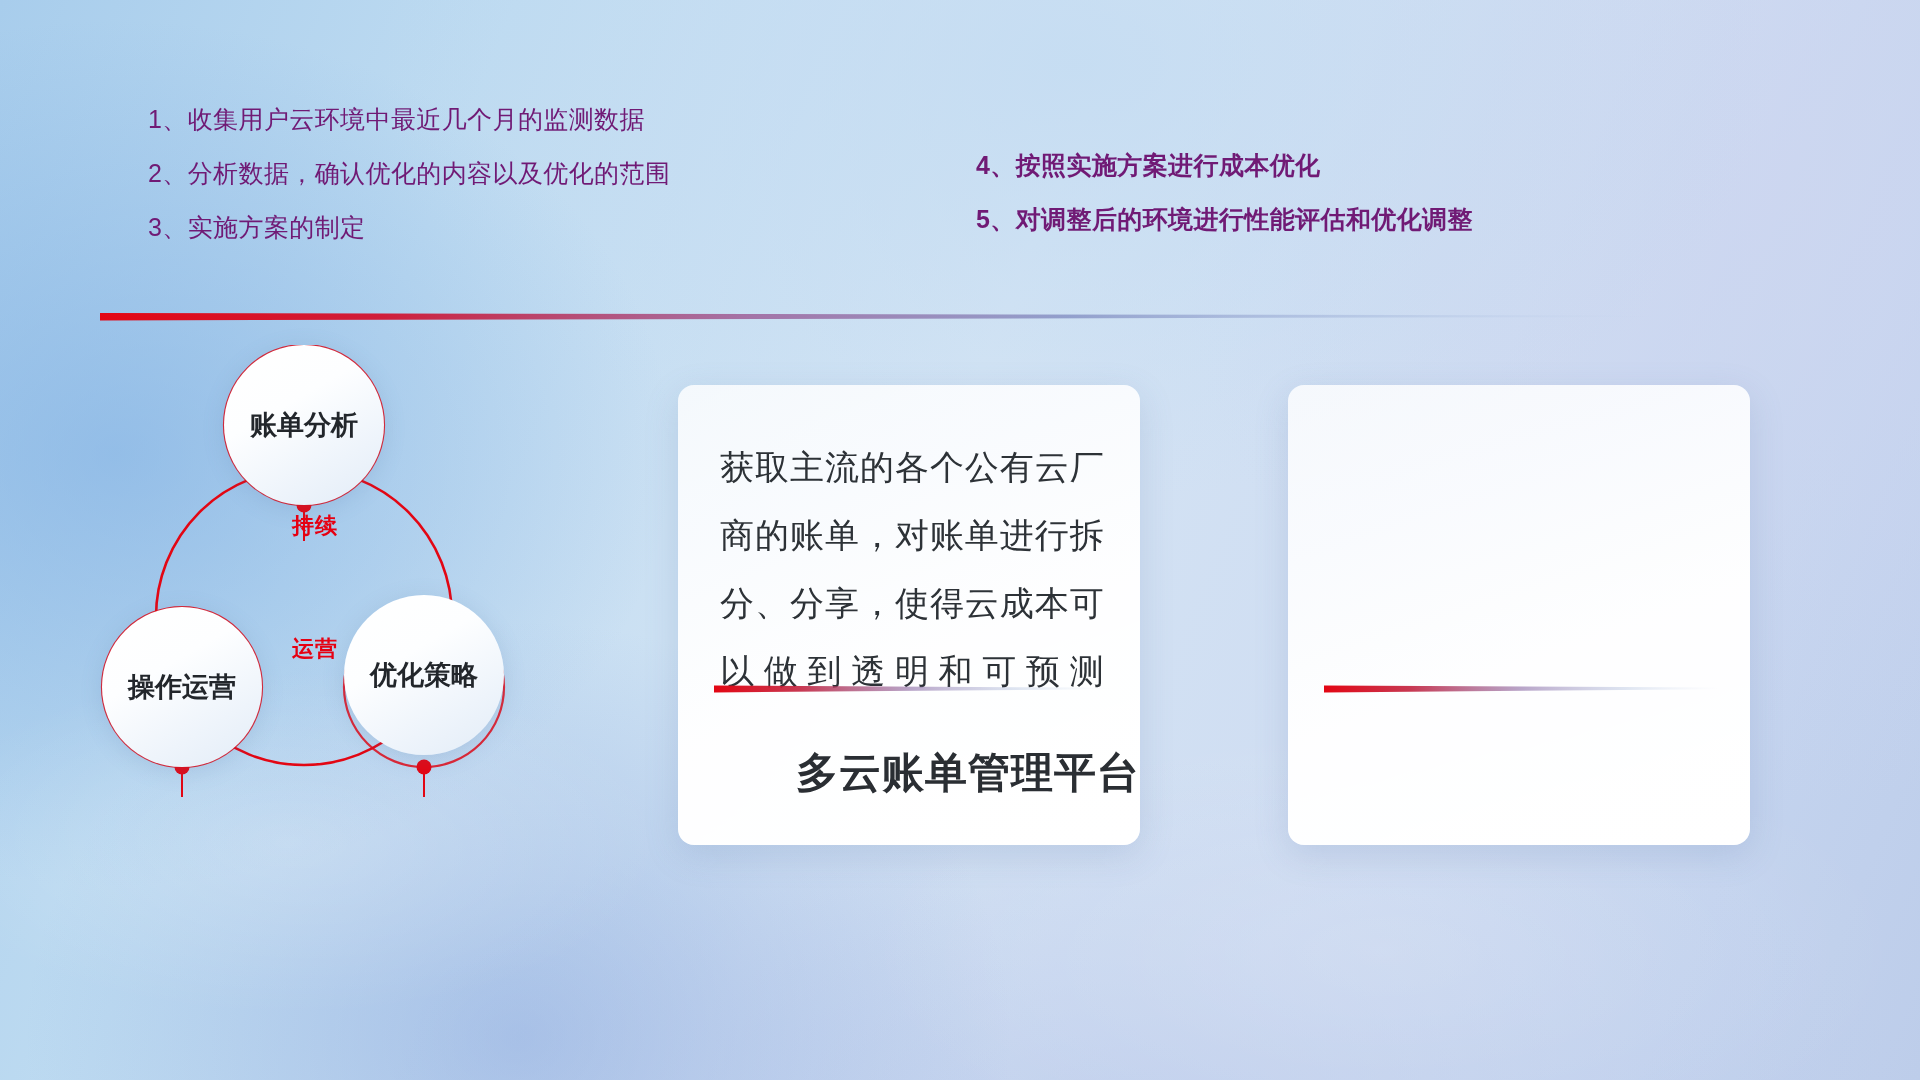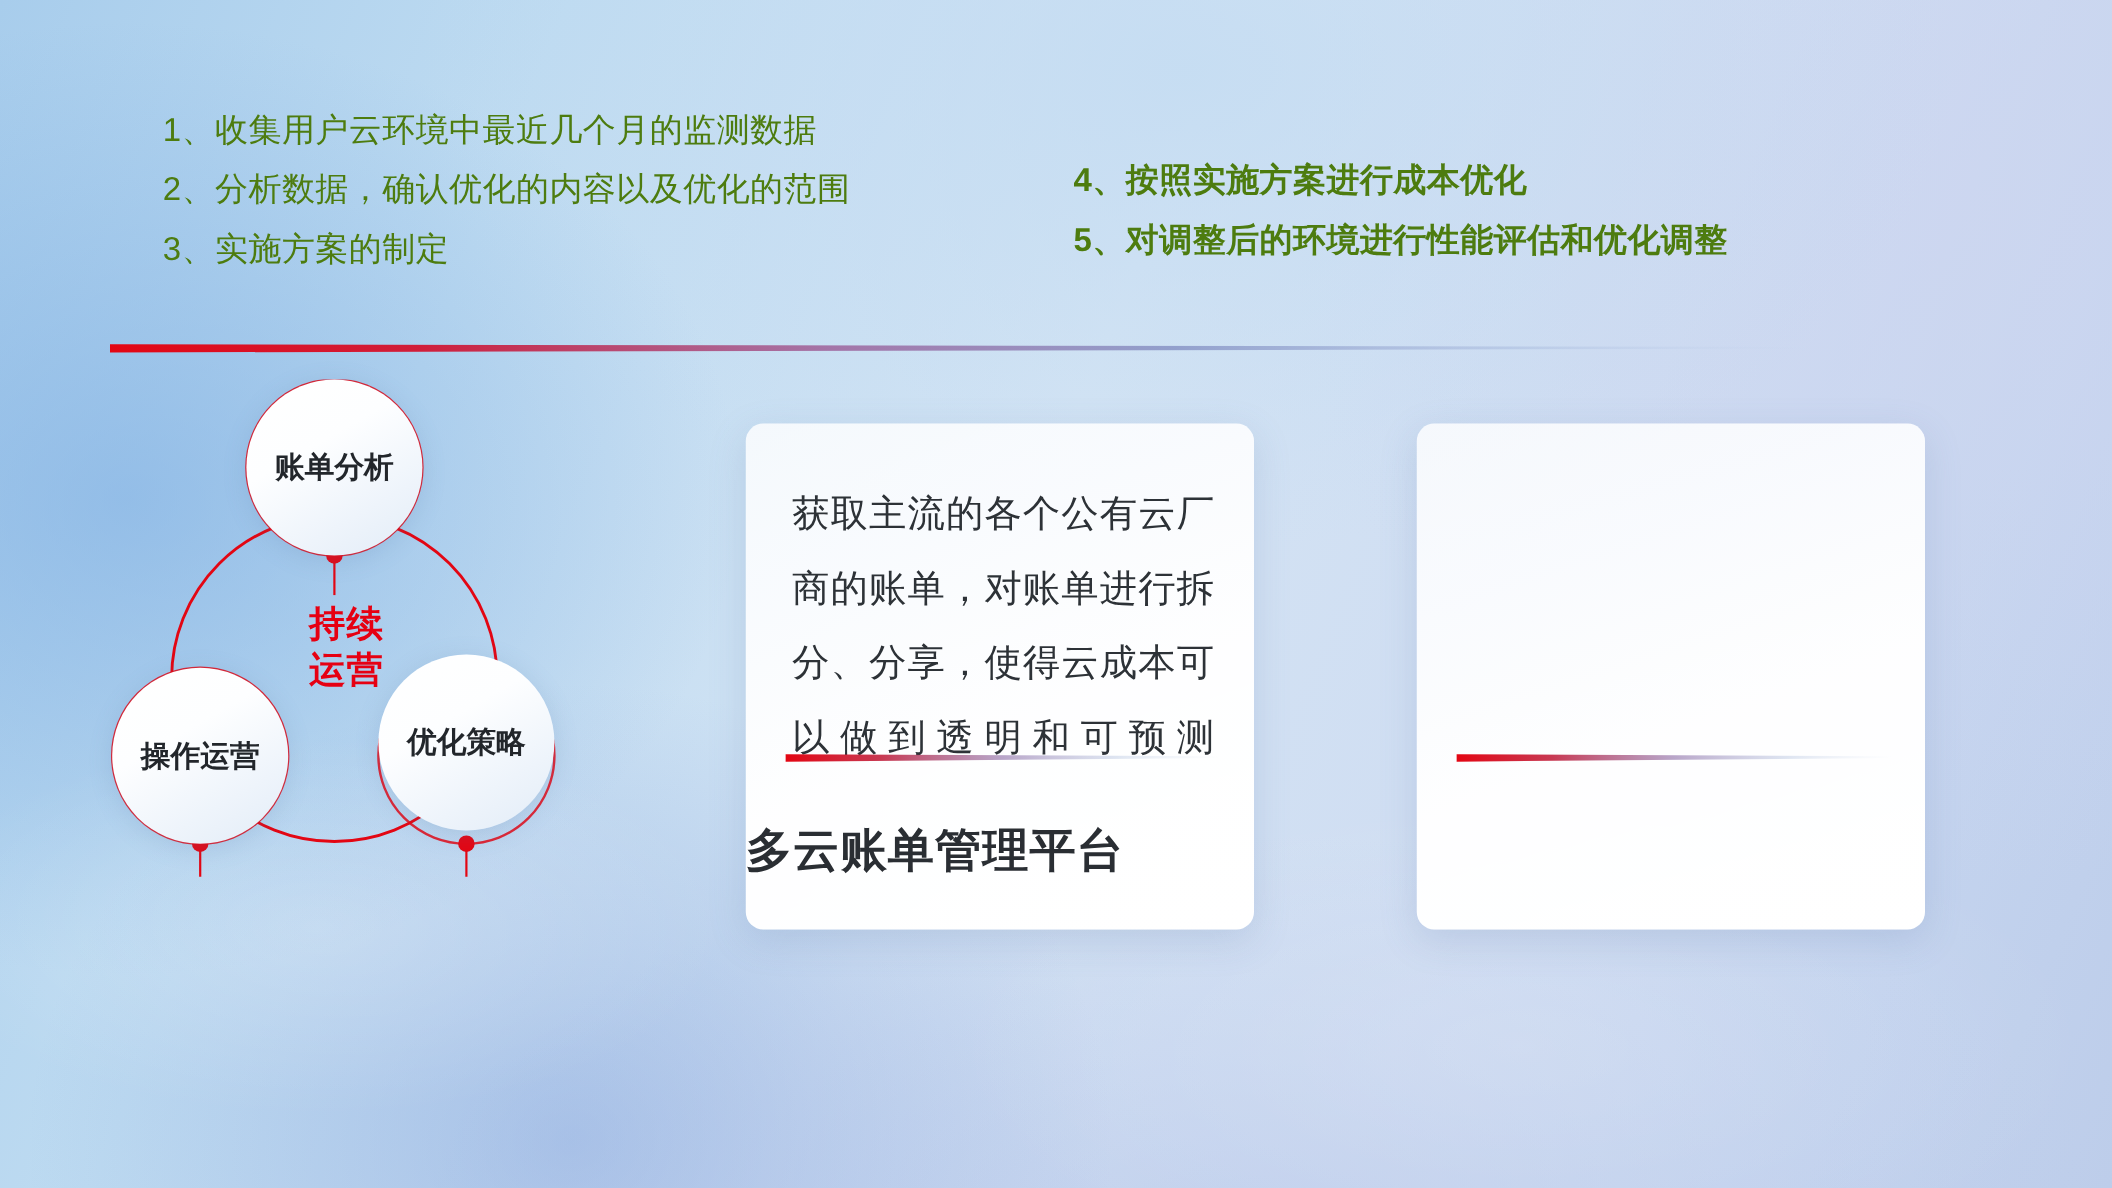--- a/index.html
+++ b/index.html
@@ -42,23 +42,23 @@
     top: 92px;
     left: 0;
     width: 1920px;
     height: 180px;
   }
   .step-col { position: absolute; }
   #steps-left  { left: 148px;  top: 0; }
   #steps-right { left: 976px; top: 46px; font-weight: bold; }
 
   .step-line {
-    font-size: 30px;
+    font-size: 25px;
     line-height: 54px;
-    color: #4d7c0f;
+    color: #701a75;
     white-space: nowrap;
     letter-spacing: 0.4px;
   }
 
   
   #divider {
     position: absolute;
     left: 100px;
     top: 311px;
     width: 1560px;
@@ -93,24 +93,24 @@
 
   #center-label {
     position: absolute;
     left: 150px;
     top: 160px;
     width: 170px;
     height: 165px;
     display: flex;
     flex-direction: column;
     align-items: center;
-    justify-content: center;
+    justify-content: space-between;
     color: #e60012;
     font-weight: bold;
-    font-size: 33px;
+    font-size: 22px;
     line-height: 42px;
     letter-spacing: 1px;
     text-align: center;
   }
 
   
   .card {
     position: absolute;
     top: 385px;
     width: 462px;
@@ -164,21 +164,21 @@
     left: 36px;
     bottom: 152px;
     width: 396px;
     height: 9px;
   }
   .card-title {
     position: absolute;
     left: 0;
     right: 0;
     bottom: 44px;
-    text-align: left;
+    text-align: right;
     font-size: 42px;
     font-weight: bold;
     color: #2a2e33;
     letter-spacing: 1px;
   }
 </style>
 </head>
 <body>
 
 <div id="bg-base"></div>

